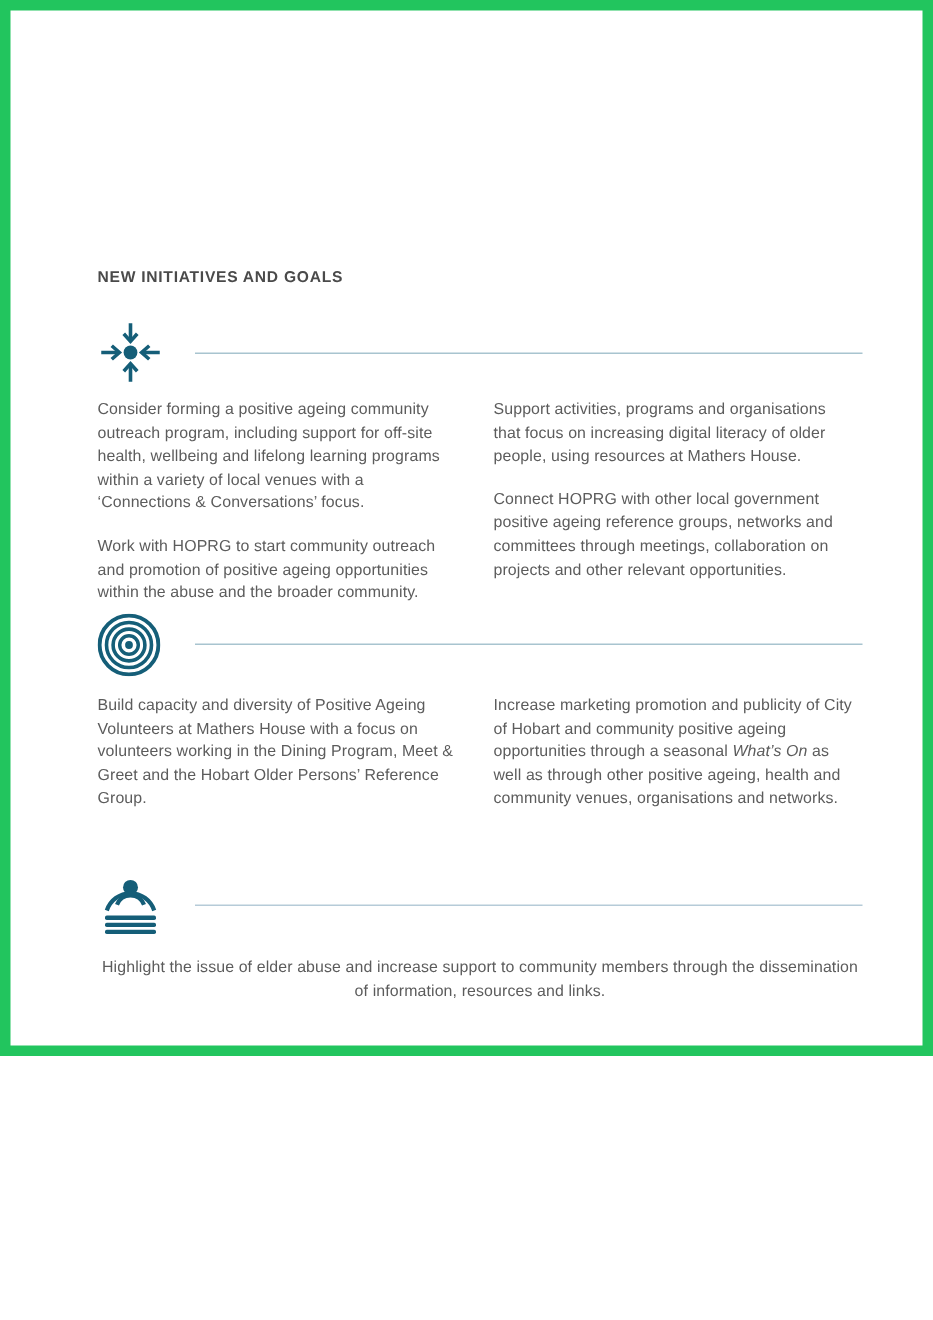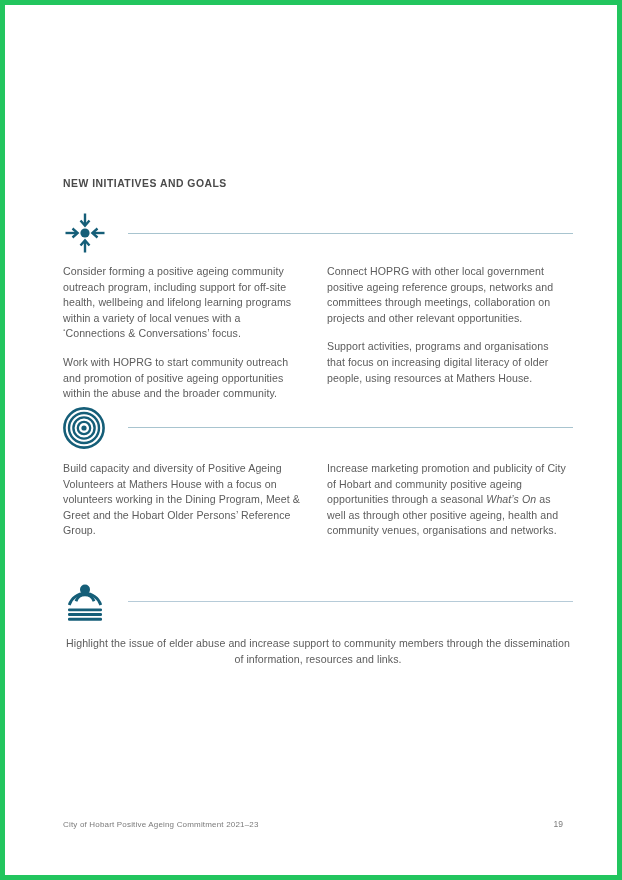--- a/index.html
+++ b/index.html
@@ -9,24 +9,24 @@
   }
   body {
     width: 622px;
     height: 880px;
     font-family: "Liberation Sans", sans-serif;
     -webkit-font-smoothing: antialiased;
   }
   .page {
     position: relative;
     width: 622px;
-    height: 880px;
+    height: 704px;
     background: #ffffff;
     box-sizing: border-box;
-    border: 5px solid #22c55e;
+    border: 7px solid #22c55e;
     overflow: hidden;
   }
 
   
   .page-heading {
     position: absolute;
     left: 58px;
     top: 173px;
     font-size: 10.4px;
     font-weight: bold;
@@ -153,22 +153,22 @@
         </svg>
       </div>
       <div class="divider"></div>
     </div>
     <div class="cols">
       <div class="col">
         <p class="para">Consider forming a positive ageing community outreach program, including support for off-site health, wellbeing and lifelong learning programs within a variety of local venues with a ‘Connections &amp; Conversations’ focus.</p>
         <p class="para">Work with HOPRG to start community outreach and promotion of positive ageing opportunities within the abuse and the broader community.</p>
       </div>
       <div class="col">
+        <p class="para">Support activities, programs and organisations that focus on increasing digital literacy of older people, using resources at Mathers House.</p>
         <p class="para">Connect HOPRG with other local government positive ageing reference groups, networks and committees through meetings, collaboration on projects and other relevant opportunities.</p>
-        <p class="para">Support activities, programs and organisations that focus on increasing digital literacy of older people, using resources at Mathers House.</p>
       </div>
     </div>
   </div>
 
   <div class="block block-2">
     <div class="block-head">
       <div class="icon-slot">
         <svg width="42" height="42" viewBox="0 0 42 42">
           <g fill="none" stroke="#155e78">
             <circle cx="21" cy="21" r="19.6" stroke-width="2.6"></circle>

